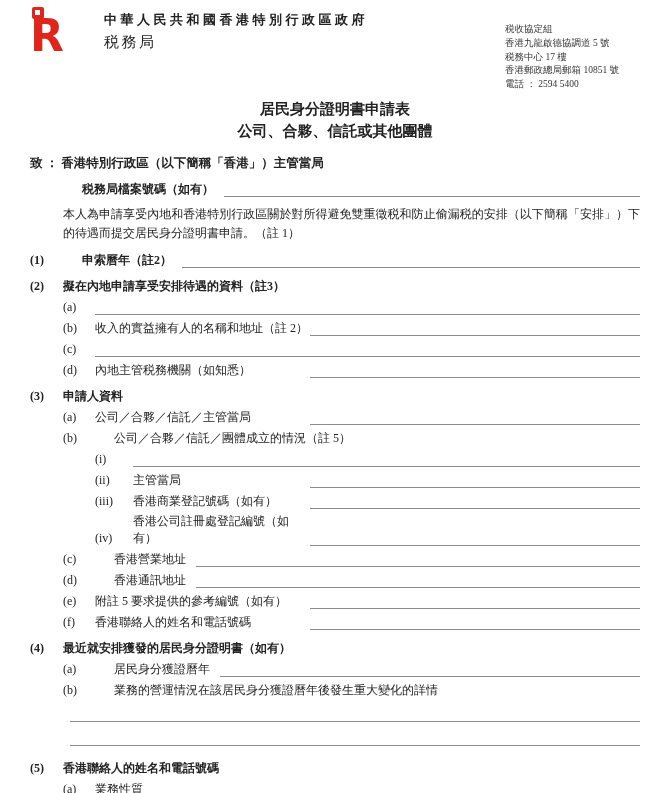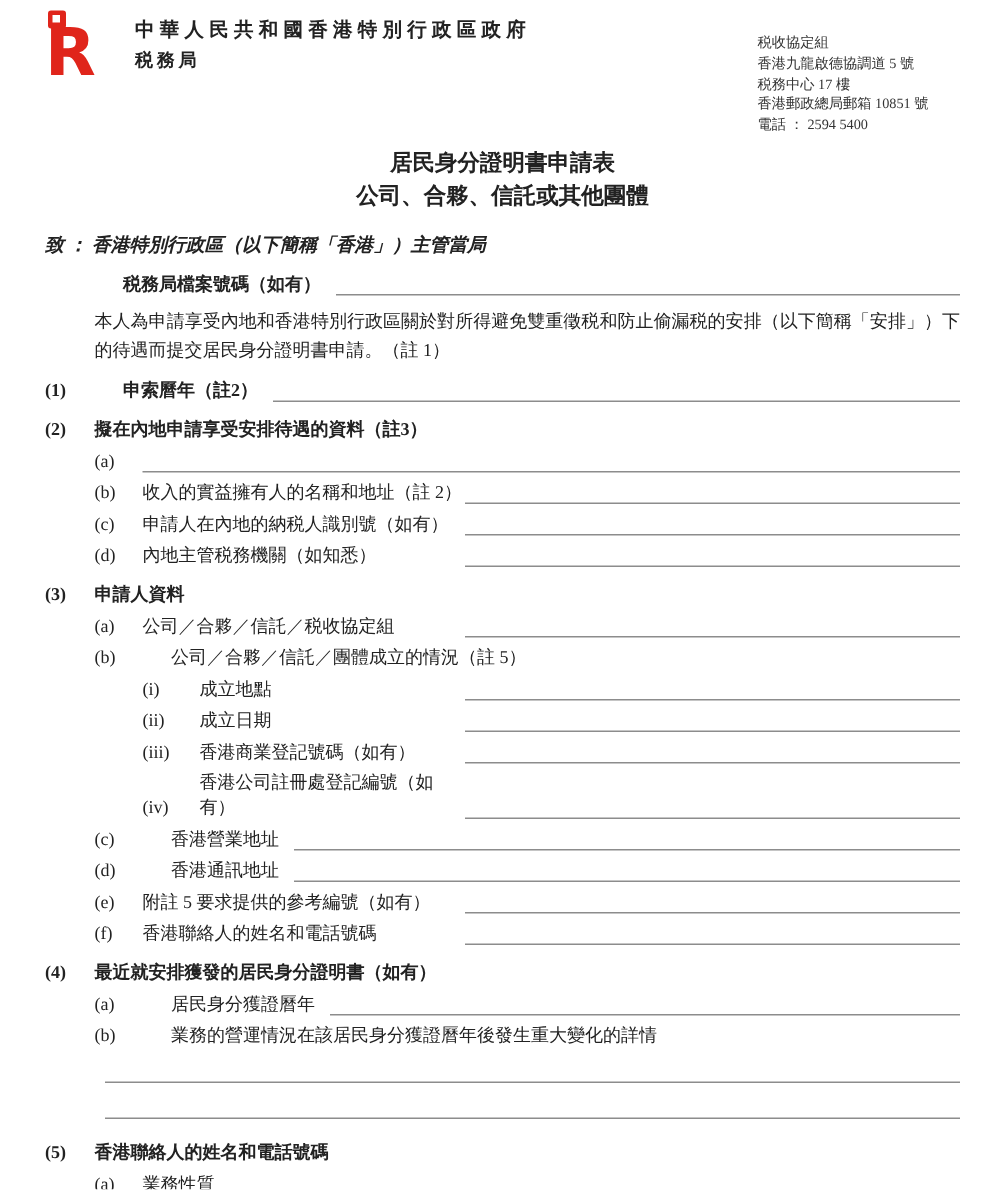--- a/index.html
+++ b/index.html
@@ -14,28 +14,28 @@
   
   .header { display:flex; align-items:flex-start; }
   .logo { position:relative; width:52px; height:52px; flex:0 0 52px; }
   .logo-r {
     position:absolute; left:0px; top:6px;
     font-family:"DejaVu Sans",sans-serif; font-weight:bold;
     font-size:44px; line-height:1; color:#e0251b; letter-spacing:-2px;
   }
   .logo-dot { position:absolute; left:2px; top:-1px; width:12px; height:12px; background:#e0251b; border-radius:2px; }
   .logo-dot::after { content:""; position:absolute; left:3px; top:3px; width:5px; height:5px; background:#fff; }
-  .hdr-left { margin-left:8px; padding-top:3px; }
+  .hdr-left { margin-left:22px; padding-top:3px; }
   .gov-title { font-size:13px; font-weight:bold; letter-spacing:3.5px; }
-  .dept-name { font-size:12px; font-weight:bold; letter-spacing:2.5px; margin-top:3px; }
+  .dept-name { font-size:15px; font-weight:normal; letter-spacing:2.5px; margin-top:3px; }
   .hdr-right { margin-left:auto; width:135px; font-size:9.5px; line-height:1.45; color:#333; padding-top:1px;margin-top:14px; }
 
   .form-title { text-align:center; font-weight:bold; font-size:15px; line-height:1.45; margin-top:7px; }
 
-  .addressee { font-weight:bold; font-size:12.5px; margin-top:13px;font-style:italic; }
+  .addressee { font-weight:bold; font-size:12.5px; margin-top:13px; }
 
   
   .row { display:flex; align-items:flex-end; margin-top:4px; min-height:17px; }
   .c-num { flex:0 0 33px; font-weight:bold; }
   .c-letter { flex:0 0 32px; }
   .c-roman { flex:0 0 38px; }
   .lbl { white-space:nowrap;margin-left:19px; }
   .lbl-215 { flex:0 0 215px; }
   .lbl-177 { flex:0 0 177px; }
   .lbl-165 { flex:0 0 165px; }
@@ -103,50 +103,48 @@
     <span class="c-letter">(a)</span>
     <span class="line"></span>
   </div>
   <div class="row indent33">
     <span class="c-letter">(b)</span>
     <span class="lbl-215">收入的實益擁有人的名稱和地址（註 2）</span>
     <span class="line"></span>
   </div>
   <div class="row indent33">
     <span class="c-letter">(c)</span>
-    <span class="lbl-215">申請人在內地的納税人識別號（如有）</span>
     <span class="line"></span>
   </div>
   <div class="row indent33">
     <span class="c-letter">(d)</span>
     <span class="lbl-215">內地主管税務機關（如知悉）</span>
     <span class="line"></span>
   </div>
 
   <div class="row sec">
     <span class="c-num">(3)</span>
     <span class="sec-title">申請人資料</span>
   </div>
   <div class="row indent33">
     <span class="c-letter">(a)</span>
-    <span class="lbl-215">公司／合夥／信託／税收協定組</span>
+    <span class="lbl-215">公司／合夥／信託／主管當局</span>
     <span class="line"></span>
   </div>
   <div class="row indent33">
     <span class="c-letter">(b)</span>
     <span class="lbl">公司／合夥／信託／團體成立的情況（註 5）</span>
   </div>
   <div class="row indent65">
     <span class="c-roman">(i)</span>
-    <span class="lbl-177">成立地點</span>
     <span class="line"></span>
   </div>
   <div class="row indent65">
     <span class="c-roman">(ii)</span>
-    <span class="lbl-177">成立日期</span>
+    <span class="lbl-177">主管當局</span>
     <span class="line"></span>
   </div>
   <div class="row indent65">
     <span class="c-roman">(iii)</span>
     <span class="lbl-177">香港商業登記號碼（如有）</span>
     <span class="line"></span>
   </div>
   <div class="row indent65">
     <span class="c-roman">(iv)</span>
     <span class="lbl-177">香港公司註冊處登記編號（如有）</span>

